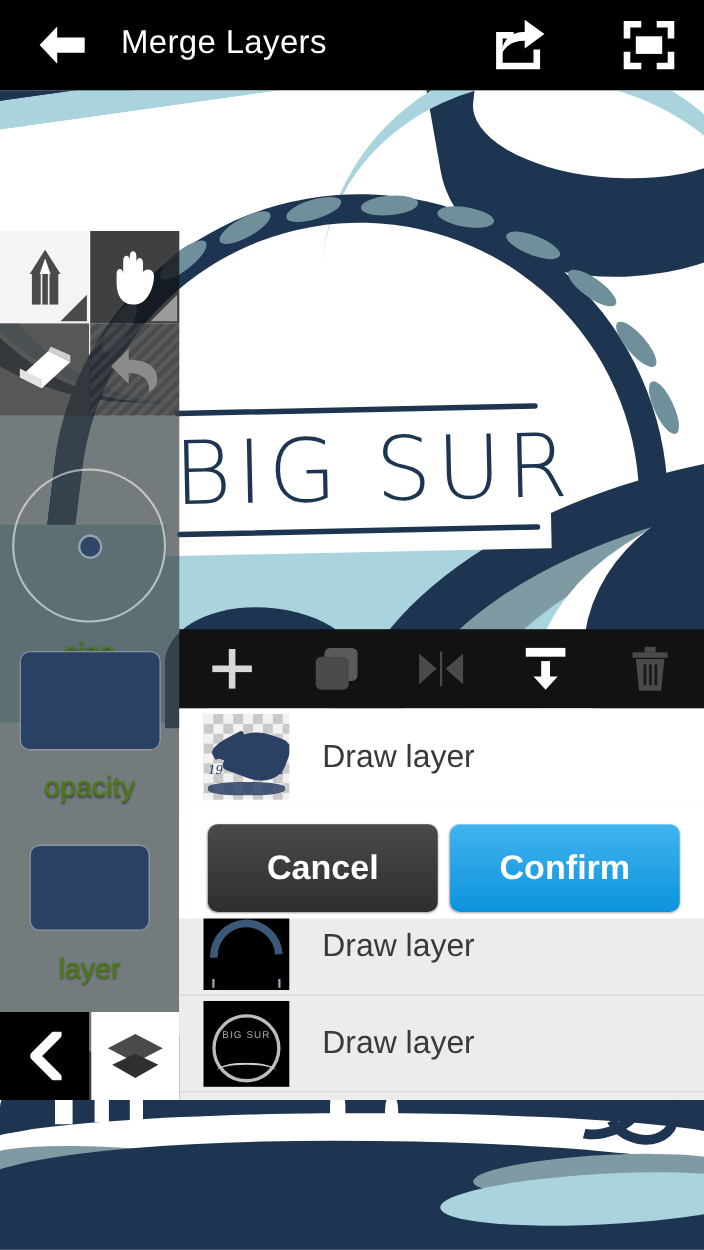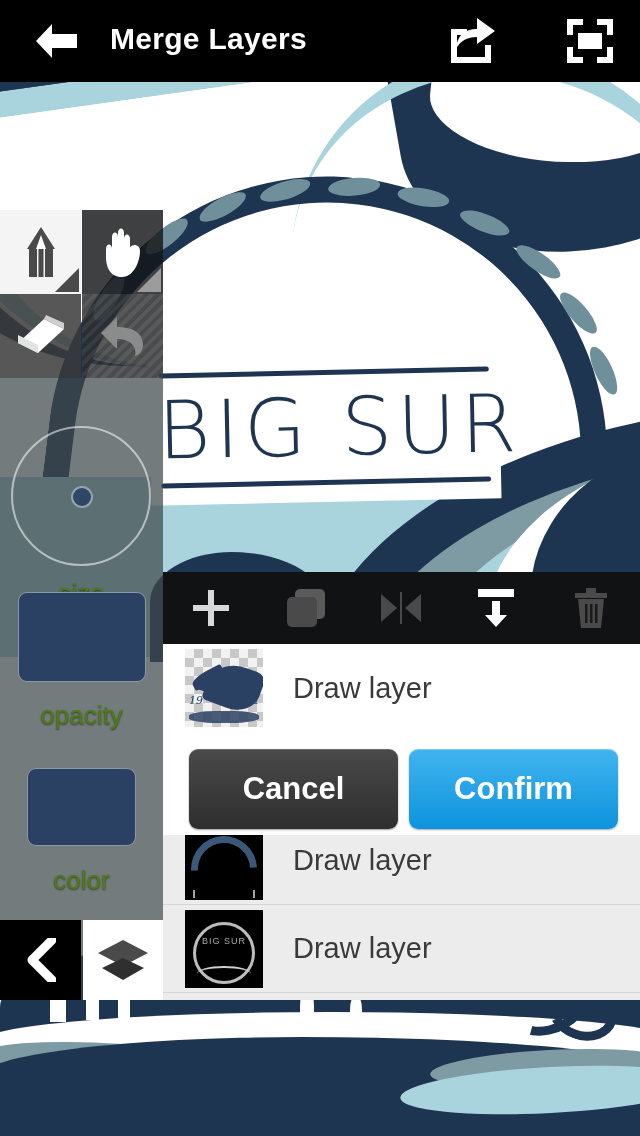--- a/index.html
+++ b/index.html
@@ -127,21 +127,21 @@
     border-right-color:transparent; border-bottom-color:transparent;
   }
 
   
   #topbar {
     position:absolute; left:0; top:0; width:640px; height:82px;
     background:#000; z-index:40;
   }
   #topbar .title {
     position:absolute; left:110px; top:22px;
-    color:#fff; font-size:30px; font-weight:bold; letter-spacing:.3px;
+    color:#fff; font-size:30px; font-weight:normal; letter-spacing:.3px;
   }
   .tb-btn { position:absolute; top:0; height:82px; cursor:pointer; }
   #back-btn { left:18px; width:76px; }
   #share-btn { left:430px; width:84px; }
   #fs-btn   { left:548px; width:84px; }
   .tb-btn svg { position:absolute; left:50%; top:50%; transform:translate(-50%,-50%); }
 
   
   #toolcol {
     position:absolute; left:0; top:210px; width:163px; height:790px; z-index:30;
@@ -407,21 +407,21 @@
   </div>
 
   <div class="size-ring"></div>
   <div class="size-dot"></div>
   <div class="ctl-label" id="lbl-size">size</div>
 
   <div class="swatch" id="sw-opacity"></div>
   <div class="ctl-label" id="lbl-opacity">opacity</div>
 
   <div class="swatch" id="sw-color"></div>
-  <div class="ctl-label" id="lbl-color">color</div>
+  <div class="ctl-label" id="lbl-color">layer</div>
 
   <div id="bottom-left">
     <div id="back-chevron">
       <svg width="30" height="44" viewBox="0 0 30 44">
         <path d="M26 2 L6 22 L26 42" stroke="#fff" stroke-width="9" fill="none" stroke-linecap="round" stroke-linejoin="round"></path>
       </svg>
     </div>
     <div id="layers-btn">
       <svg width="54" height="44" viewBox="0 0 54 44">
         <path d="M27 2 L52 15 L27 28 L2 15 Z" fill="#4a4a4a"></path>

